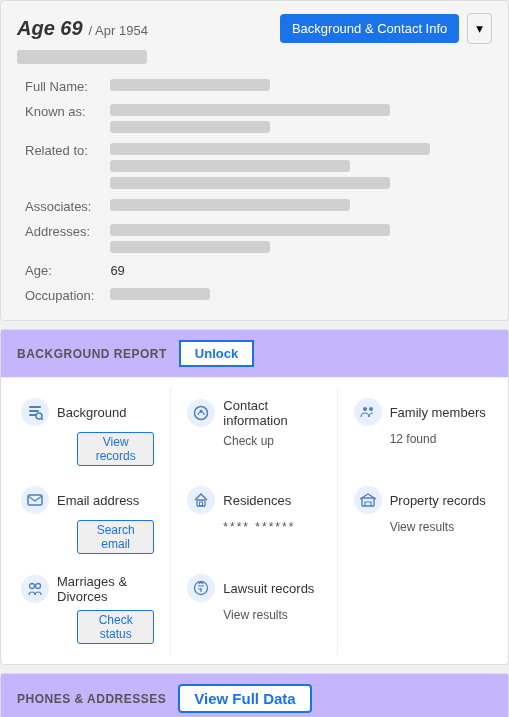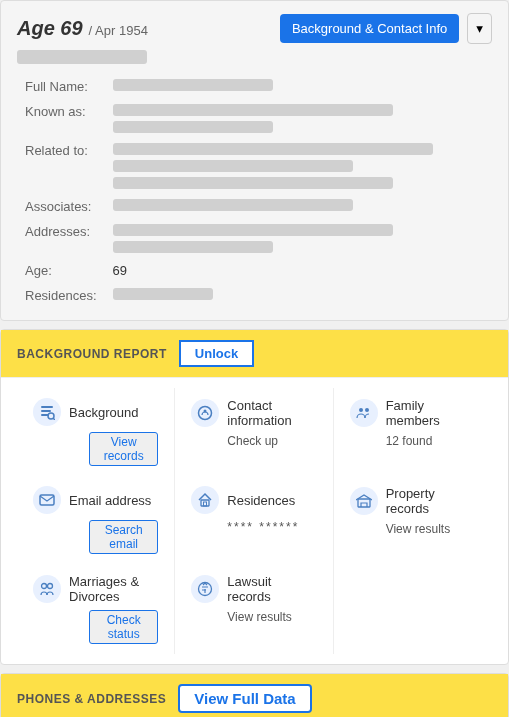--- a/index.html
+++ b/index.html
@@ -23,26 +23,26 @@
     .info-table .label { color: #666; white-space: nowrap; width: 80px; }
     .bar { height: 12px; background: #d0d0d0; border-radius: 3px; display: inline-block; }
     .bar-sm { width: 100px; }
     .bar-md { width: 160px; }
     .bar-lg { width: 240px; }
     .bar-xl { width: 280px; }
     .bar-full { width: 320px; }
     .bar-row { display: flex; flex-direction: column; gap: 5px; }
 
     
-    .section-header { display: flex; align-items: center; gap: 12px; padding: 10px 16px; background: #fde047; border-bottom: 1px solid #eee; }
+    .section-header { display: flex; align-items: center; gap: 12px; padding: 10px 16px; background: #c4b5fd; border-bottom: 1px solid #eee; }
     .section-title { font-size: 12px; font-weight: bold; color: #555; letter-spacing: 0.5px; text-transform: uppercase; }
     .btn-unlock { background: #fff; color: #1a73e8; border: 2px solid #1a73e8; border-radius: 0; padding: 4px 14px; font-size: 13px; cursor: pointer; font-weight: bold; }
     .btn-view-full { background: #fff; color: #1a73e8; border: 2px solid #1a73e8; border-radius: 4px; padding: 4px 14px; font-size: 15px; cursor: pointer; font-weight: bold; }
 
-    .report-grid { display: grid; grid-template-columns: 1fr 1fr 1fr; gap: 0; padding: 10px 16px; }
+    .report-grid { display: grid; grid-template-columns: 1fr 1fr 1fr; gap: 0; padding: 10px 4px; }
     .report-item { display: flex; flex-direction: column; align-items: flex-start; padding: 10px 16px; border-right: 1px solid #eee; }
     .report-item:nth-child(3n) { border-right: none; }
     .report-item-inner { display: flex; align-items: center; gap: 8px; margin-bottom: 4px; }
     .report-icon { width: 28px; height: 28px; border-radius: 50%; background: #e8f0fe; display: flex; align-items: center; justify-content: center; flex-shrink: 0; }
     .report-icon svg { width: 16px; height: 16px; }
     .report-label { font-size: 13px; color: #333; font-weight: 500; }
     .report-sub { font-size: 12px; color: #1a73e8; cursor: pointer; padding: 2px 8px; border: 1px solid #1a73e8; border-radius: 3px; margin-top: 2px; margin-left: 56px; }
     .report-sub-text { font-size: 12px; color: #555; margin-left: 36px; margin-top: 2px; }
     .report-count { font-size: 12px; color: #555; margin-left: 36px; margin-top: 2px; }
     .report-masked { font-size: 12px; color: #555; margin-left: 36px; margin-top: 2px; letter-spacing: 2px; }
@@ -108,21 +108,21 @@
           <span class="bar bar-xl"></span>
           <span class="bar bar-md"></span>
         </div>
       </td>
     </tr>
     <tr>
       <td class="label">Age:</td>
       <td>69</td>
     </tr>
     <tr>
-      <td class="label">Residences:</td>
+      <td class="label">Occupation:</td>
       <td><span class="bar bar-sm"></span></td>
     </tr>
   </tbody>
     </table>
 </div>
 
 <div class="card">
   <div class="section-header">
     <span class="section-title">BACKGROUND REPORT</span>
     <button class="btn-unlock">Unlock</button>

